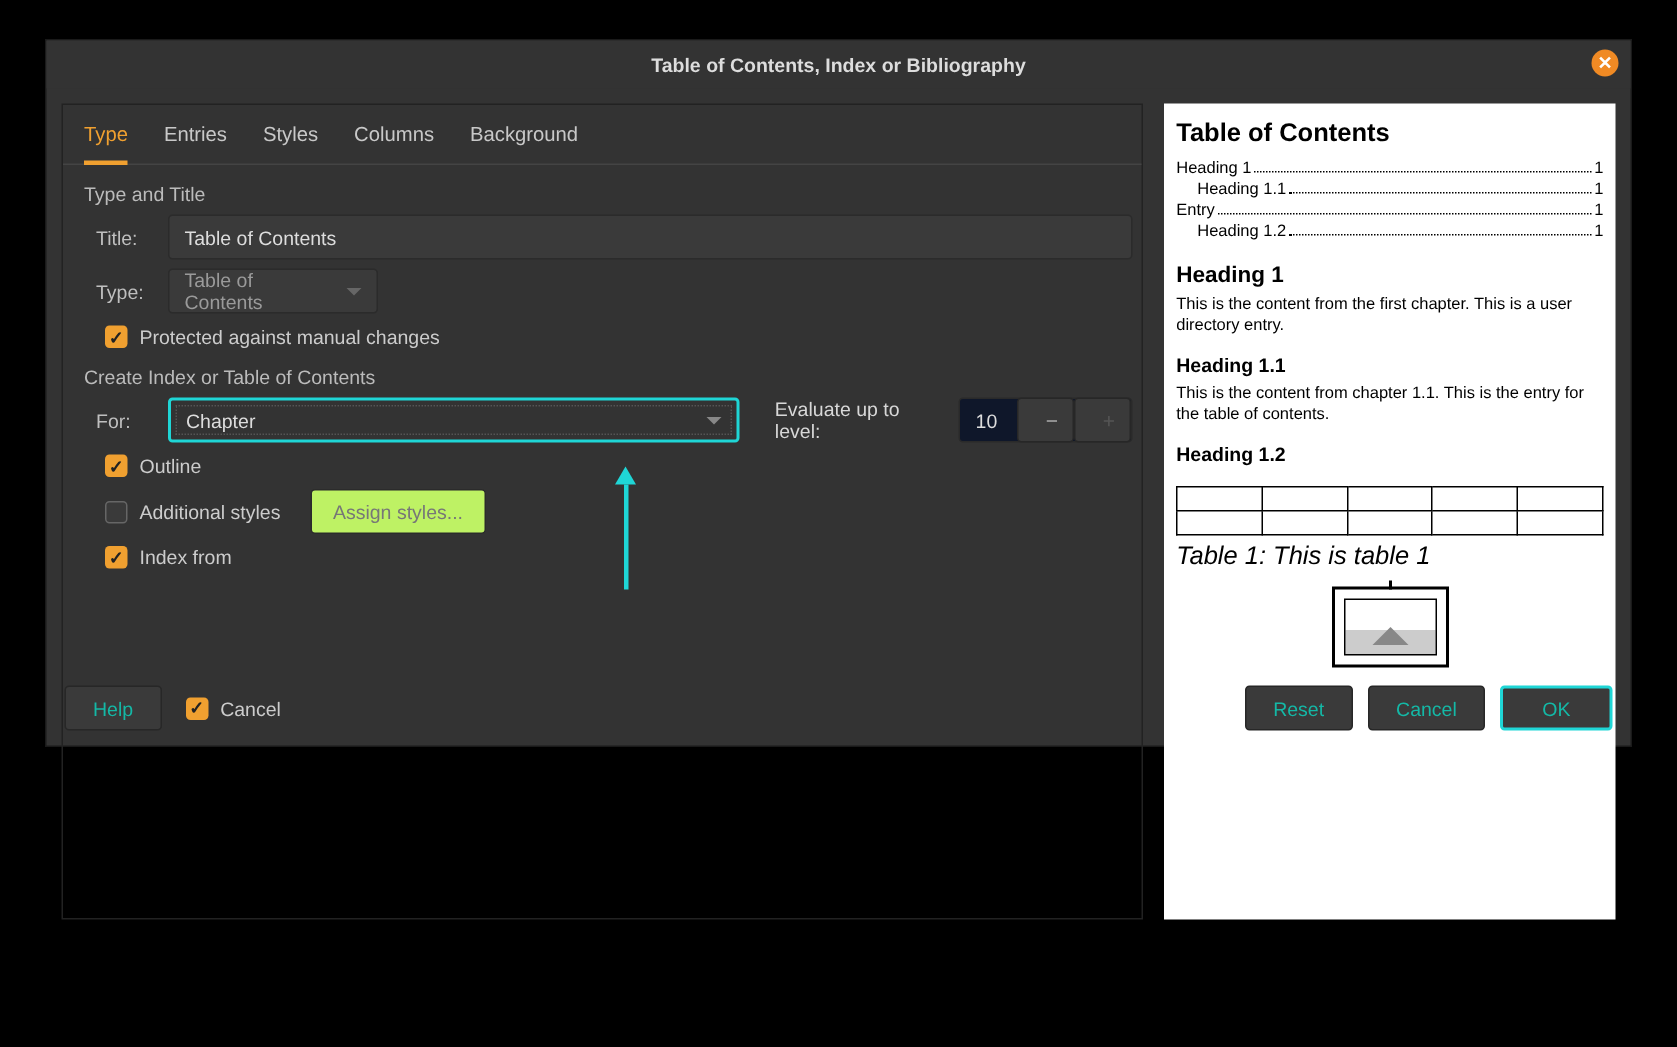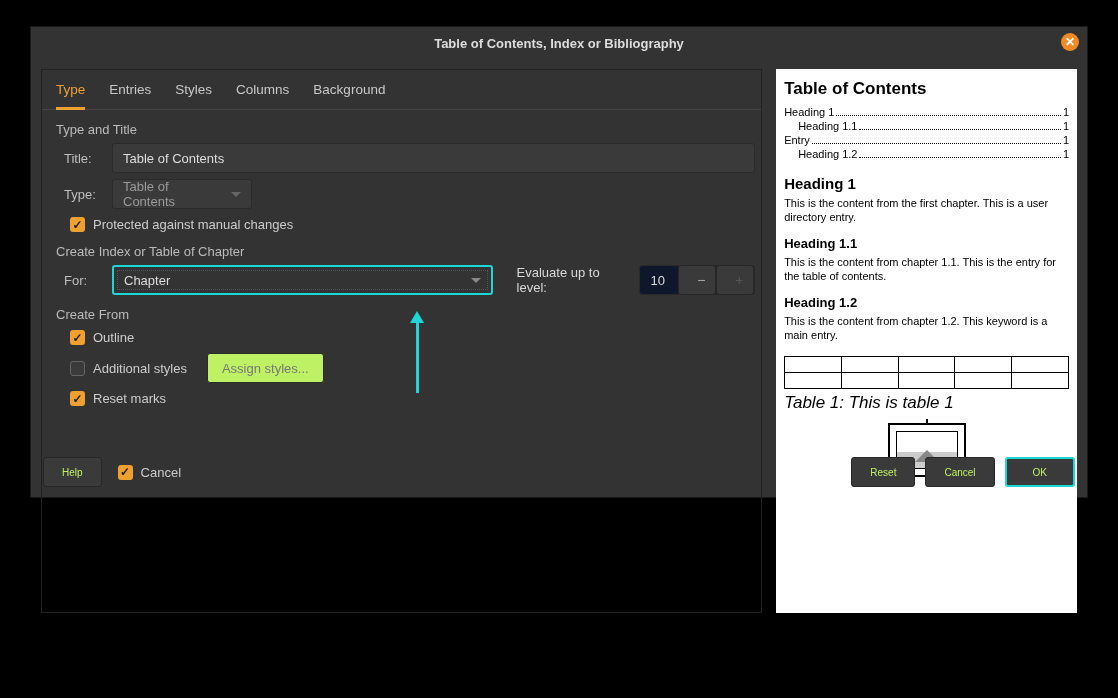--- a/index.html
+++ b/index.html
@@ -245,23 +245,23 @@
     align-items: center;
     padding: 0 12px;
     gap: 10px;
   }
   .btn {
     height: 30px;
     padding: 0 18px;
     background: #3a3a3a;
     border: 1px solid #272727;
     border-radius: 3px;
-    color: #bef264;
+    color: #14b8a6;
     cursor: pointer;
-    font-size: 10px;
+    font-size: 13px;
     display: flex; align-items: center;
   }
   .btn.ok {
     border: 2px solid #1fd6d6;
     padding: 0 26px;
   }
   .spacer { flex: 1; }
 </style>
 </head>
 <body>
@@ -295,49 +295,48 @@
           <div class="combo dim" style="width:140px">
             <span>Table of Contents</span>
             <span class="chev dim"></span>
           </div>
         </div>
         <div class="cb-row">
           <span class="checkbox checked">✓</span>
           <span>Protected against manual changes</span>
         </div>
 
-        <div class="section-label">Create Index or Table of Chapter</div>
+        <div class="section-label">Create Index or Table of Contents</div>
         <div class="row">
           <span class="lbl">For:</span>
           <div class="combo for-combo">
             <div class="inner-dash"></div>
             <span>Chapter</span>
             <span class="chev"></span>
           </div>
           <span style="margin-left:14px">Evaluate up to level:</span>
           <div class="spinner">
             <span class="val">10</span>
             <span class="btn">−</span>
             <span class="btn dim">+</span>
           </div>
         </div>
 
-        <div class="section-label">Create From</div>
         <div class="cb-row">
           <span class="checkbox checked">✓</span>
           <span>Outline</span>
         </div>
         <div class="cb-row" style="gap:8px">
           <span class="checkbox unchecked"></span>
           <span>Additional styles</span>
           <button class="assign-btn" style="margin-left:12px">Assign styles...</button>
         </div>
         <div class="cb-row">
           <span class="checkbox checked">✓</span>
-          <span>Reset marks</span>
+          <span>Index from</span>
         </div>
       </div>
 
       <div class="arrow-annot">
         <div class="head"></div>
         <div class="shaft"></div>
       </div>
     </div>
 
     <div class="preview">
@@ -363,21 +362,20 @@
             <span class="dots"></span>
             <span class="pg">1</span>
           </div>
         </div>
 
       <h3>Heading 1</h3>
       <p>This is the content from the first chapter. This is a user directory entry.</p>
       <h4>Heading 1.1</h4>
       <p>This is the content from chapter 1.1. This is the entry for the table of contents.</p>
       <h4>Heading 1.2</h4>
-      <p>This is the content from chapter 1.2. This keyword is a main entry.</p>
 
       <table>
         <tbody>
             <tr>
               <td></td>
               <td></td>
               <td></td>
               <td></td>
               <td></td>
             </tr>

